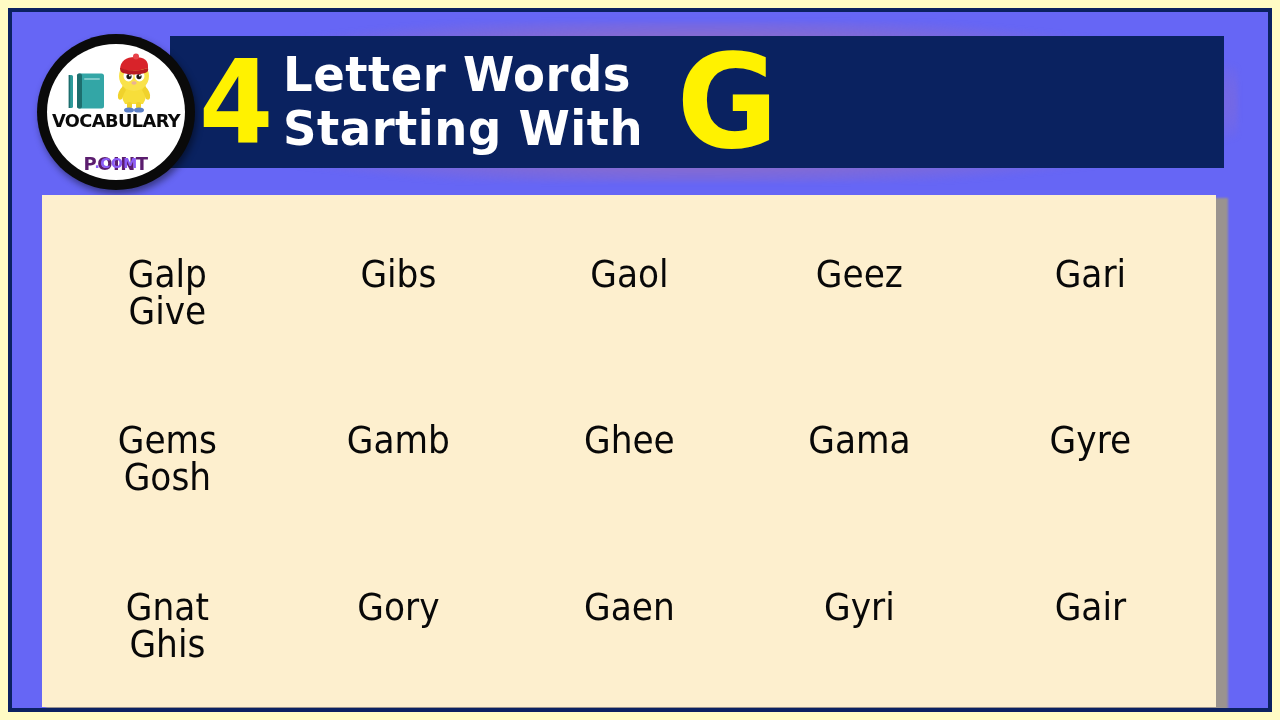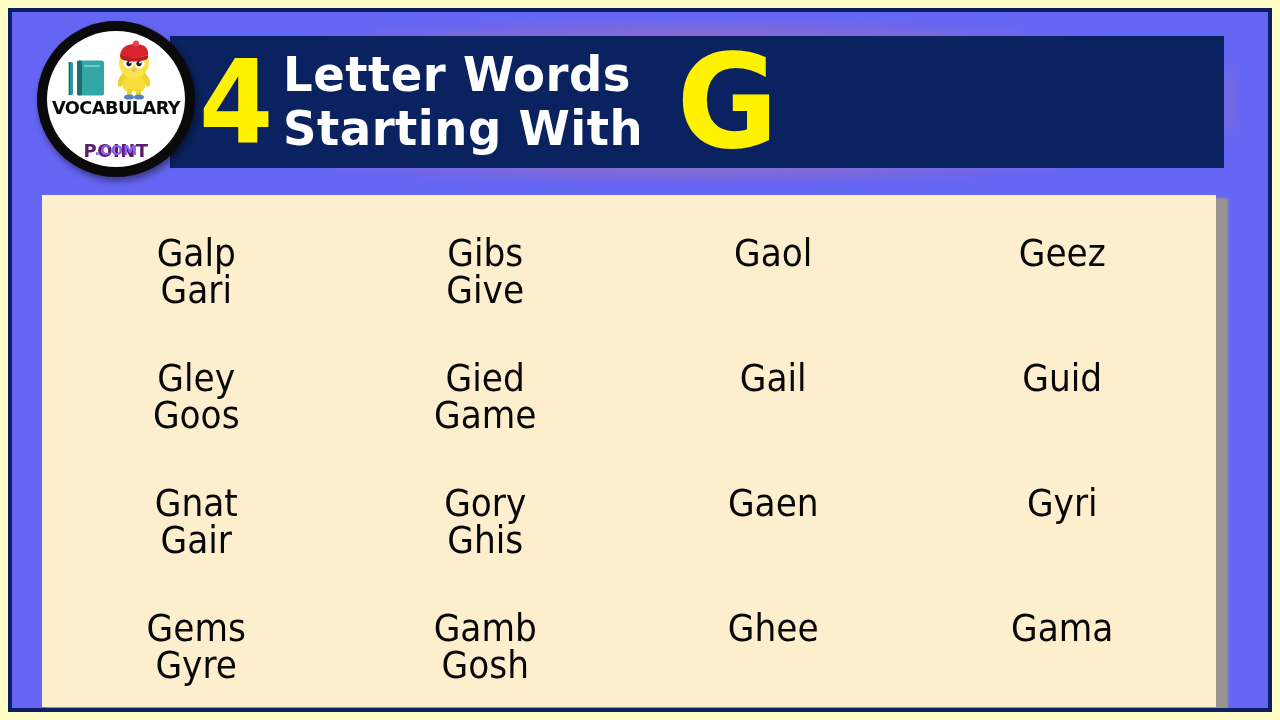--- a/index.html
+++ b/index.html
@@ -135,40 +135,40 @@
     height: 512px;
     background: #FDEFCE;
     padding: 6px 10px 6px 10px;
     display: flex;
     flex-direction: column;
     justify-content: space-around;
   }
 
   .word-row {
     display: grid;
-    grid-template-columns: repeat(4, 1fr);
+    grid-template-columns: repeat(5, 1fr);
     align-items: center;
     height: 57px;
   }
 
   .word-cell {
     text-align: center;
     color: #080808;
     font-family: "DejaVu Sans", sans-serif;
     font-size: 37px;
     font-weight: 400;
     line-height: 1;
     transform: scaleX(0.93);
   }
 
   
   #logo {
     position: absolute;
     left: 22px;
-    top: 7px;
+    top: 20px;
     width: 166px;
     height: 160px;
   }
 
   #logo-ring {
     position: absolute;
     left: 3px;
     top: 2px;
     width: 158px;
     height: 156px;
@@ -300,39 +300,31 @@
     <div id="words-card">
         <div class="word-row">
           <div class="word-cell">Galp</div>
           <div class="word-cell">Gibs</div>
           <div class="word-cell">Gaol</div>
           <div class="word-cell">Geez</div>
           <div class="word-cell">Gari</div>
           <div class="word-cell">Give</div>
         </div>
         <div class="word-row">
-          <div class="word-cell">Gley</div>
-          <div class="word-cell">Gied</div>
-          <div class="word-cell">Gail</div>
-          <div class="word-cell">Guid</div>
-          <div class="word-cell">Goos</div>
-          <div class="word-cell">Game</div>
+          <div class="word-cell">Gems</div>
+          <div class="word-cell">Gamb</div>
+          <div class="word-cell">Ghee</div>
+          <div class="word-cell">Gama</div>
+          <div class="word-cell">Gyre</div>
+          <div class="word-cell">Gosh</div>
         </div>
         <div class="word-row">
           <div class="word-cell">Gnat</div>
           <div class="word-cell">Gory</div>
           <div class="word-cell">Gaen</div>
           <div class="word-cell">Gyri</div>
           <div class="word-cell">Gair</div>
           <div class="word-cell">Ghis</div>
         </div>
-        <div class="word-row">
-          <div class="word-cell">Gems</div>
-          <div class="word-cell">Gamb</div>
-          <div class="word-cell">Ghee</div>
-          <div class="word-cell">Gama</div>
-          <div class="word-cell">Gyre</div>
-          <div class="word-cell">Gosh</div>
-        </div>
       </div>
 
   </div>
 </div>
 
 </body></html>

